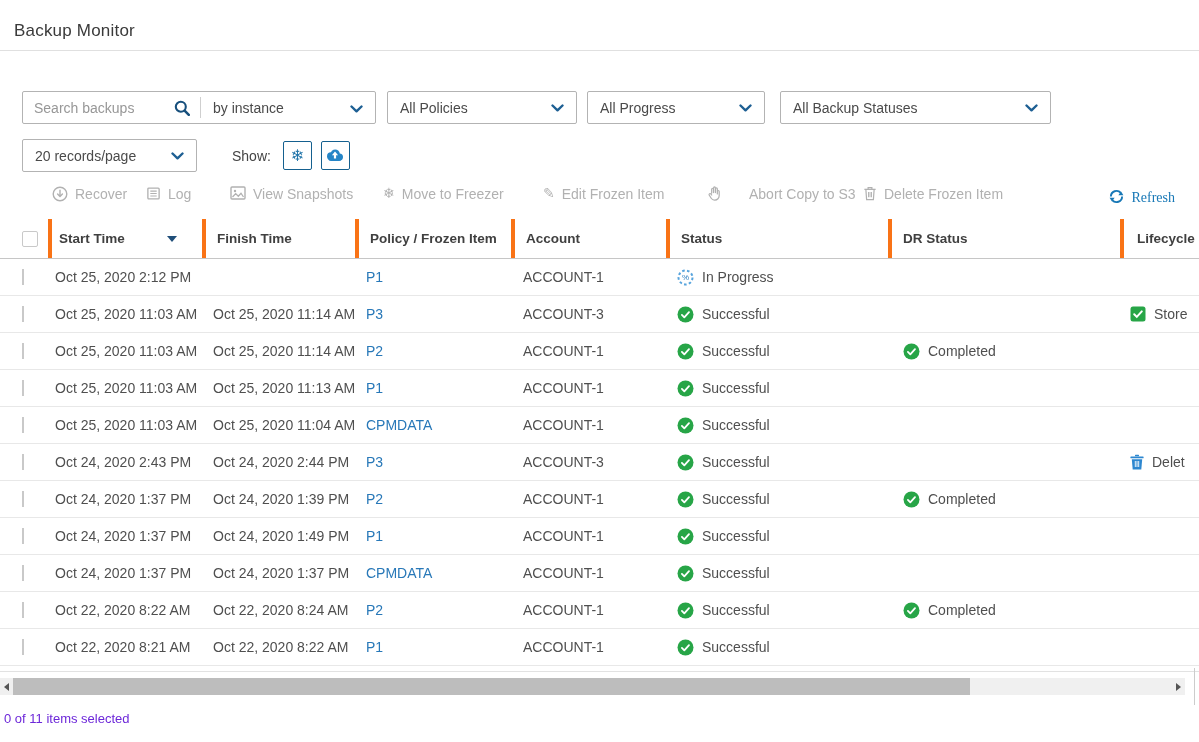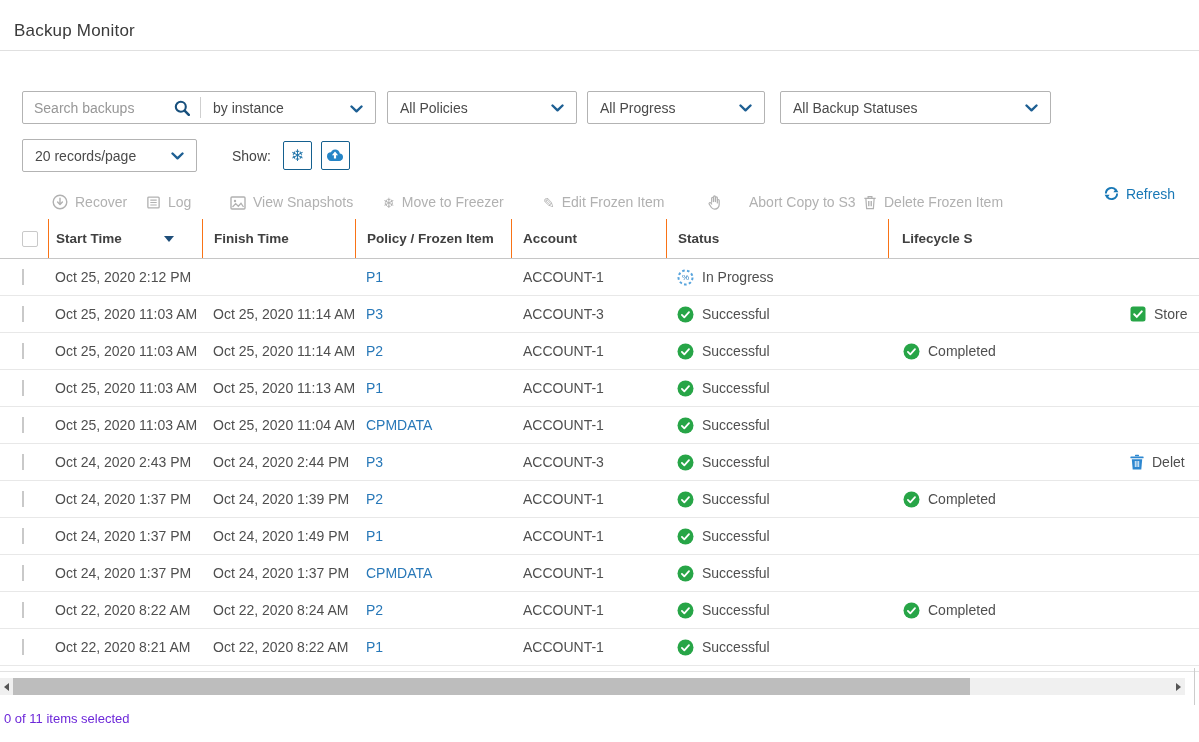--- a/index.html
+++ b/index.html
@@ -36,32 +36,32 @@
   .w-records  { width:175px; }
   .show-label { margin-left:35px; margin-right:12px; font-size:14px; color:#444; }
   .icon-btn {
     width:29px; height:29px; border:1px solid #15608f; border-radius:2px; background:#fff;
     display:flex; align-items:center; justify-content:center; cursor:pointer; margin-right:9px;
   }
   .snowflake-blue { font-size:16px; color:#1d72a8; line-height:1; }
 
   
   .toolbar { position:absolute; top:186px; left:0; width:1199px; height:24px; font-size:14px; }
-  .tb-item { position:absolute; top:0; height:24px; display:flex; align-items:flex-end; gap:7px; color:#b1b1b1; cursor:default; white-space:nowrap; }
+  .tb-item { position:absolute; top:0; height:24px; display:flex; align-items:flex-start; gap:7px; color:#b1b1b1; cursor:default; white-space:nowrap; }
   .tb-item .tb-ic { display:flex; align-items:center; }
   .tb-recover { left:52px; } .tb-log { left:146px; } .tb-snapshots { left:230px; }
   .tb-freezer { left:383px; } .tb-edit { left:543px; } .tb-abort { left:707px;gap:27px; } .tb-delete { left:863px; }
-  .tb-refresh { position:absolute; right:24px; top:0; height:24px; display:flex; align-items:flex-start; gap:7px; color:#1878b6; cursor:pointer; }
+  .tb-refresh { position:absolute; right:24px; top:0; height:24px; display:flex; align-items:center; gap:7px; color:#1878b6; cursor:pointer;font-family:Liberation Serif, serif; }
   .snowflake-gray { font-size:14px; color:#b1b1b1; line-height:1; }
   .pencil-gray { font-size:14px; color:#b1b1b1; line-height:1; }
 
   
   .grid-row { display:grid; grid-template-columns:48px 154px 153px 156px 155px 222px 232px 240px; align-items:center; }
   .thead { position:absolute; top:219px; left:0; width:1560px; height:39px; font-size:13.5px; font-weight:bold; color:#404040; }
-  .thead .hcell { height:39px; display:flex; align-items:center; padding-left:11px; border-left:1px solid #f97316; cursor:pointer; white-space:nowrap; overflow:hidden; }
+  .thead .hcell { height:39px; display:flex; align-items:center; padding-left:11px; border-left:4px solid #f97316; cursor:pointer; white-space:nowrap; overflow:hidden; }
   .thead .hcell.c-check { border-left:none; padding-left:22px; cursor:default; }
   .thead .hcell.c-start { padding-left:7px; }
   .thead .hcell.c-lc { padding-left:13px; }
   .sort-caret { width:0; height:0; border-left:5px solid transparent; border-right:5px solid transparent; border-top:6px solid #1f4e79; margin-left:42px; }
   .checkbox { width:16px; height:16px; border:1px solid #c9c9c9; border-radius:2px; background:#fff; cursor:pointer; }
   .tbody { position:absolute; top:258px; left:0; width:1560px; border-top:1px solid #c6c6c6; }
   .row { height:37px; border-bottom:1px solid #e8e8e8; font-size:14px; color:#4f4f4f; }
   .cell { white-space:nowrap; overflow:hidden; }
   .c-check { padding-left:22px; }
   .c-start { padding-left:7px; }
@@ -248,20 +248,23 @@
       </div>
     <div class="hcell">
         <span>Policy / Frozen Item</span>
       </div>
     <div class="hcell">
         <span>Account</span>
       </div>
     <div class="hcell">
         <span>Status</span>
       </div>
+    <div class="hcell">
+        <span>DR Status</span>
+      </div>
     <div class="hcell c-lc">
         <span>Lifecycle S</span>
       </div>
   </div>
 
   <div class="tbody">
       <div class="row grid-row" data-status="in-progress" data-dr="no" data-lifecycle="none">
       <div class="cell c-check">
         <span class="checkbox"></span>
       </div>

